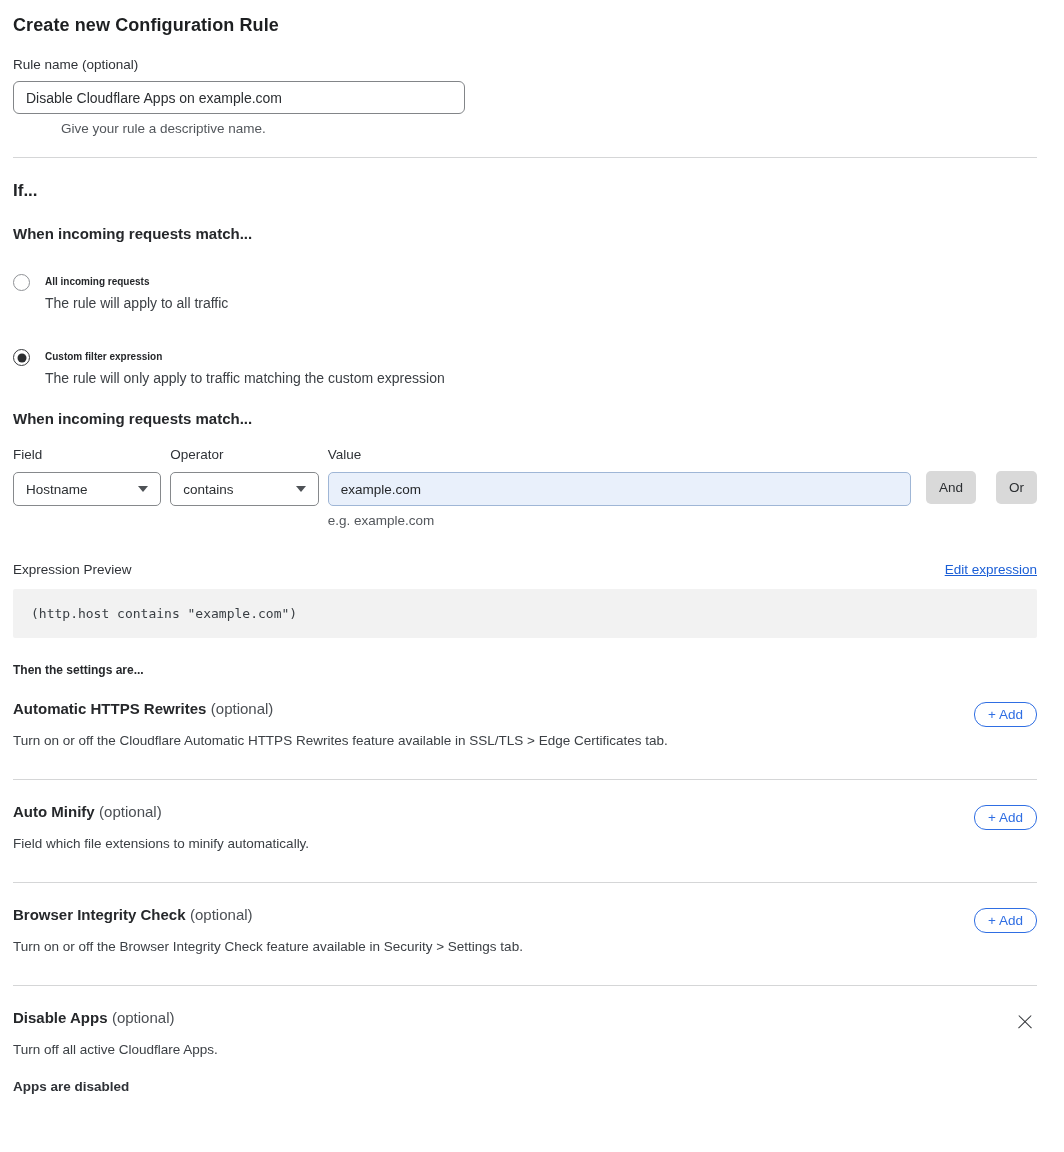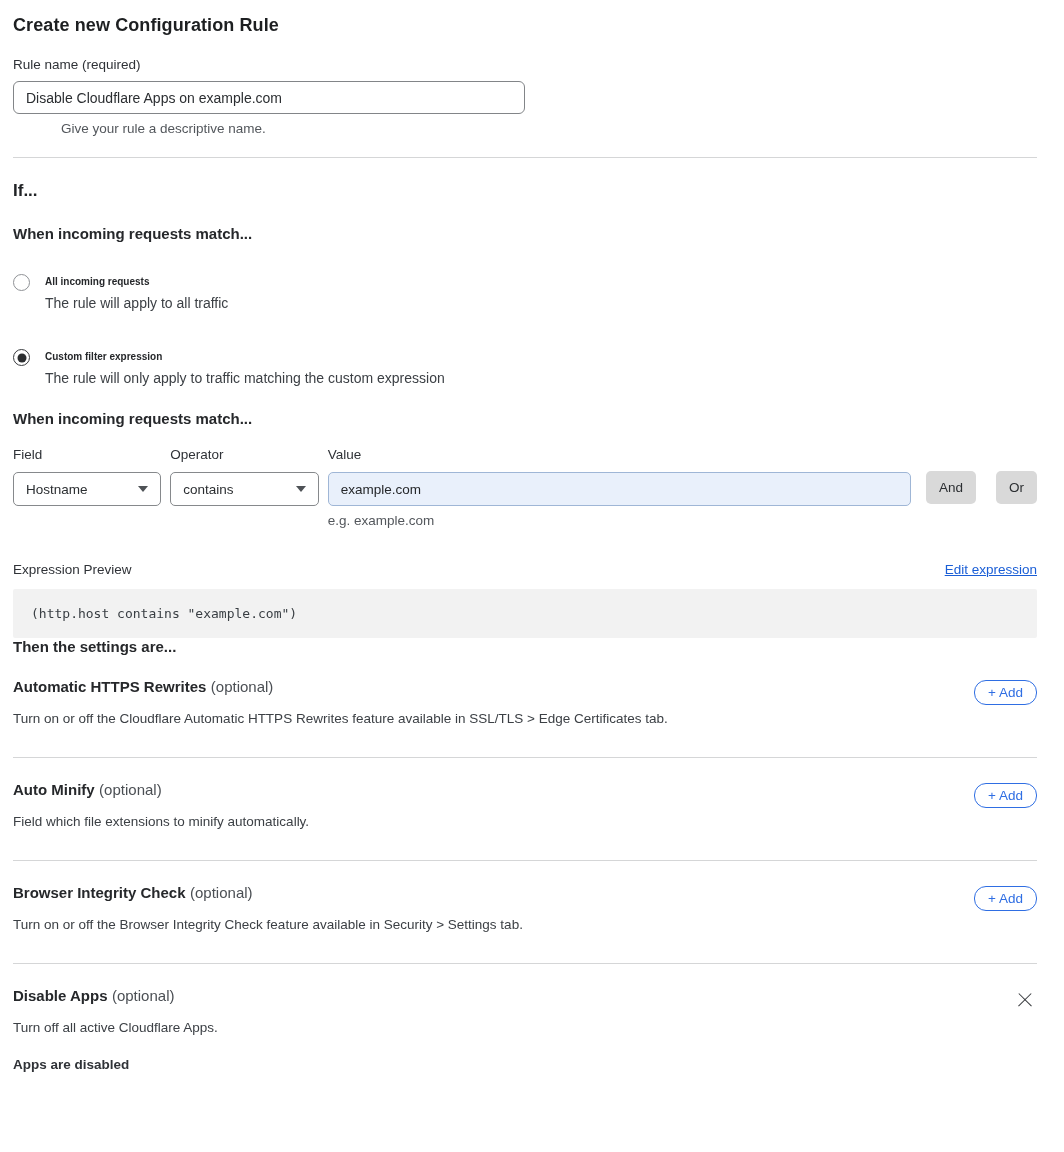--- a/index.html
+++ b/index.html
@@ -22,21 +22,21 @@
   }
 
   .form-group { margin-top: 22px; }
   .field-label {
     display: block;
     font-size: 13.5px;
     color: #2f3237;
     margin-bottom: 9px;
   }
   .text-input {
-    width: 512px;
+    width: 452px;
     height: 33px;
     border: 1px solid #828588;
     border-radius: 6px;
     padding: 0 12px;
     font-size: 14px;
     font-family: "Liberation Sans", sans-serif;
     color: #2b2e31;
     background: #ffffff;
     outline: none;
   }
@@ -167,21 +167,22 @@
     margin-top: 12px;
     background: #f2f2f2;
     border-radius: 2px;
     padding: 17px 18px;
     font-family: "DejaVu Sans Mono", "Liberation Mono", monospace;
     font-size: 13px;
     color: #393e43;
   }
 
   h3.then-heading {
-    font-size: 15px;
+    margin-top: 25px;
+    font-size: 12px;
     font-weight: 700;
     color: #26282b;
   }
 
   .setting-row {
     display: flex;
     justify-content: space-between;
     align-items: flex-start;
     padding: 23px 0 31px 0;
     border-bottom: 1px solid #d5d6d7;
@@ -224,21 +225,21 @@
   .close-icon::after { transform: translate(-50%, -50%) rotate(-45deg); }
 </style>
 </head>
 <body>
 
 <div class="container">
 
   <h1 class="page-title">Create new Configuration Rule</h1>
 
   <div class="form-group">
-    <label class="field-label">Rule name (required)</label>
+    <label class="field-label">Rule name (optional)</label>
     <input class="text-input" type="text" value="Disable Cloudflare Apps on example.com" style="">
     <div class="help-text">Give your rule a descriptive name.</div>
   </div>
 
   <hr class="divider">
 
   <h2 class="if-heading">If...</h2>
   <h3 class="match-heading">When incoming requests match...</h3>
 
   <div class="radio-group">

